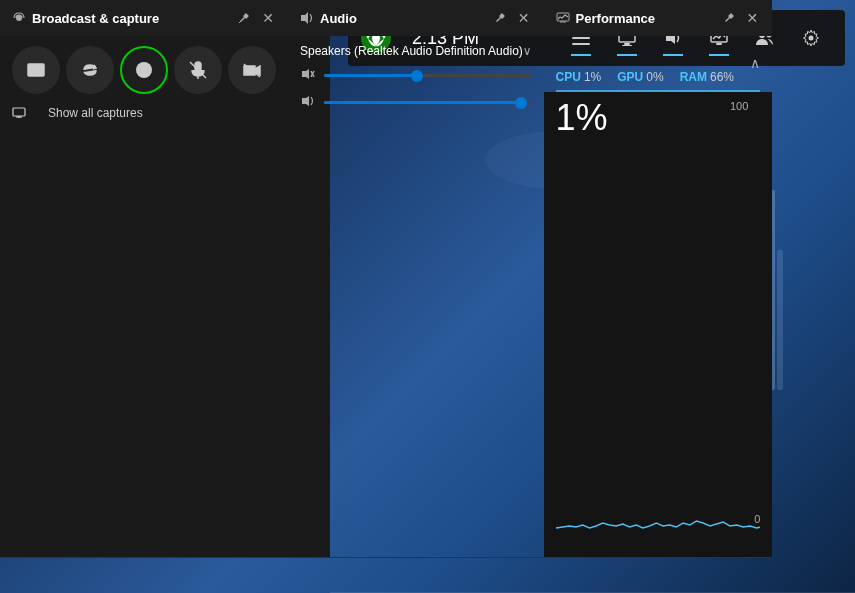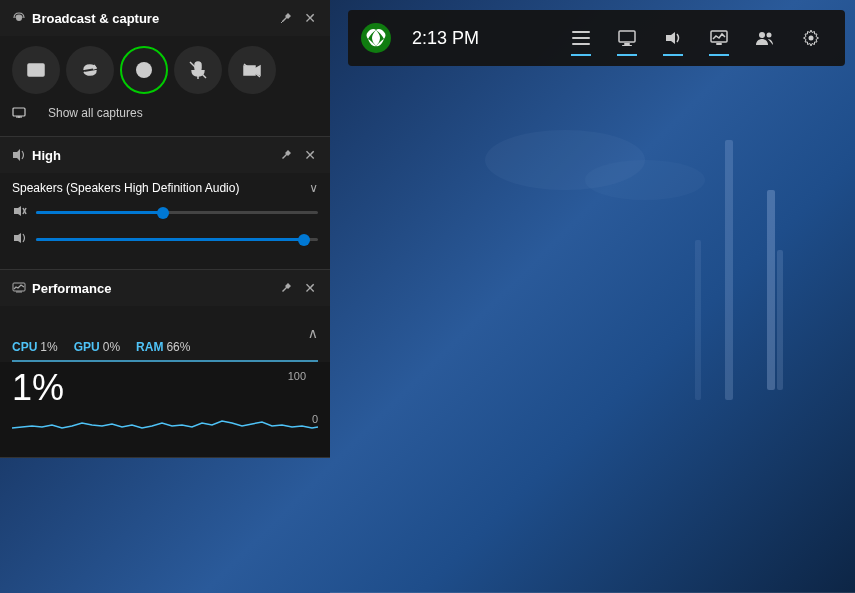--- a/index.html
+++ b/index.html
@@ -19,25 +19,25 @@
       background: linear-gradient(135deg, #0a1628 0%, #1a3a6a 30%, #2a5a9a 55%, #1e4d8a 70%, #0d2545 100%);
       z-index: 0;
     }
 
     
     .sidebar {
       position: absolute;
       left: 0;
       top: 0;
       width: 330px;
-      height: 458px;
+      height: 558px;
       background: #1a1a1a;
       z-index: 10;
       display: flex;
-      flex-direction: column;
+      flex-direction: row;
     }
 
     
     .section {
       border-bottom: 1px solid #333;
     }
 
     .section-header {
       display: flex;
       align-items: center;
@@ -548,34 +548,34 @@
     </div>
   </div>
 
   <div class="section audio-section">
     <div class="section-header">
       <div class="section-title">
         <svg width="14" height="14" viewBox="0 0 14 14" fill="#aaa">
           <polygon points="1,4 5,4 8,1 8,13 5,10 1,10"></polygon>
           <path d="M10 3 Q13 7 10 11" stroke="#aaa" stroke-width="1.2" fill="none"></path>
         </svg>
-        <span>High</span>
+        <span>Audio</span>
       </div>
       <div class="section-controls">
         <button class="icon-btn">
           <svg width="12" height="12" viewBox="0 0 12 12" fill="currentColor">
             <path d="M8 1 L11 4 L8 7 L7 6 L4 9 L3 10 L2 9 L3 8 L6 5 L5 4 Z"></path>
           </svg>
         </button>
         <button class="icon-btn">✕</button>
       </div>
     </div>
 
     <div class="speaker-row">
-      <span>Speakers (Speakers High Definition Audio)</span>
+      <span>Speakers (Realtek Audio Definition Audio)</span>
       <span class="chevron">∨</span>
     </div>
 
     <div class="slider-row">
       <span class="slider-icon">
         <svg width="14" height="12" viewBox="0 0 14 12" fill="none" stroke="#aaa" stroke-width="1.2">
           <polygon points="1,3 5,3 8,1 8,11 5,9 1,9" fill="#aaa" stroke="none"></polygon>
           <line x1="10" y1="3" x2="13" y2="9" stroke="#aaa" stroke-width="1.5"></line>
           <line x1="13" y1="3" x2="10" y2="9" stroke="#aaa" stroke-width="1.5"></line>
         </svg>

